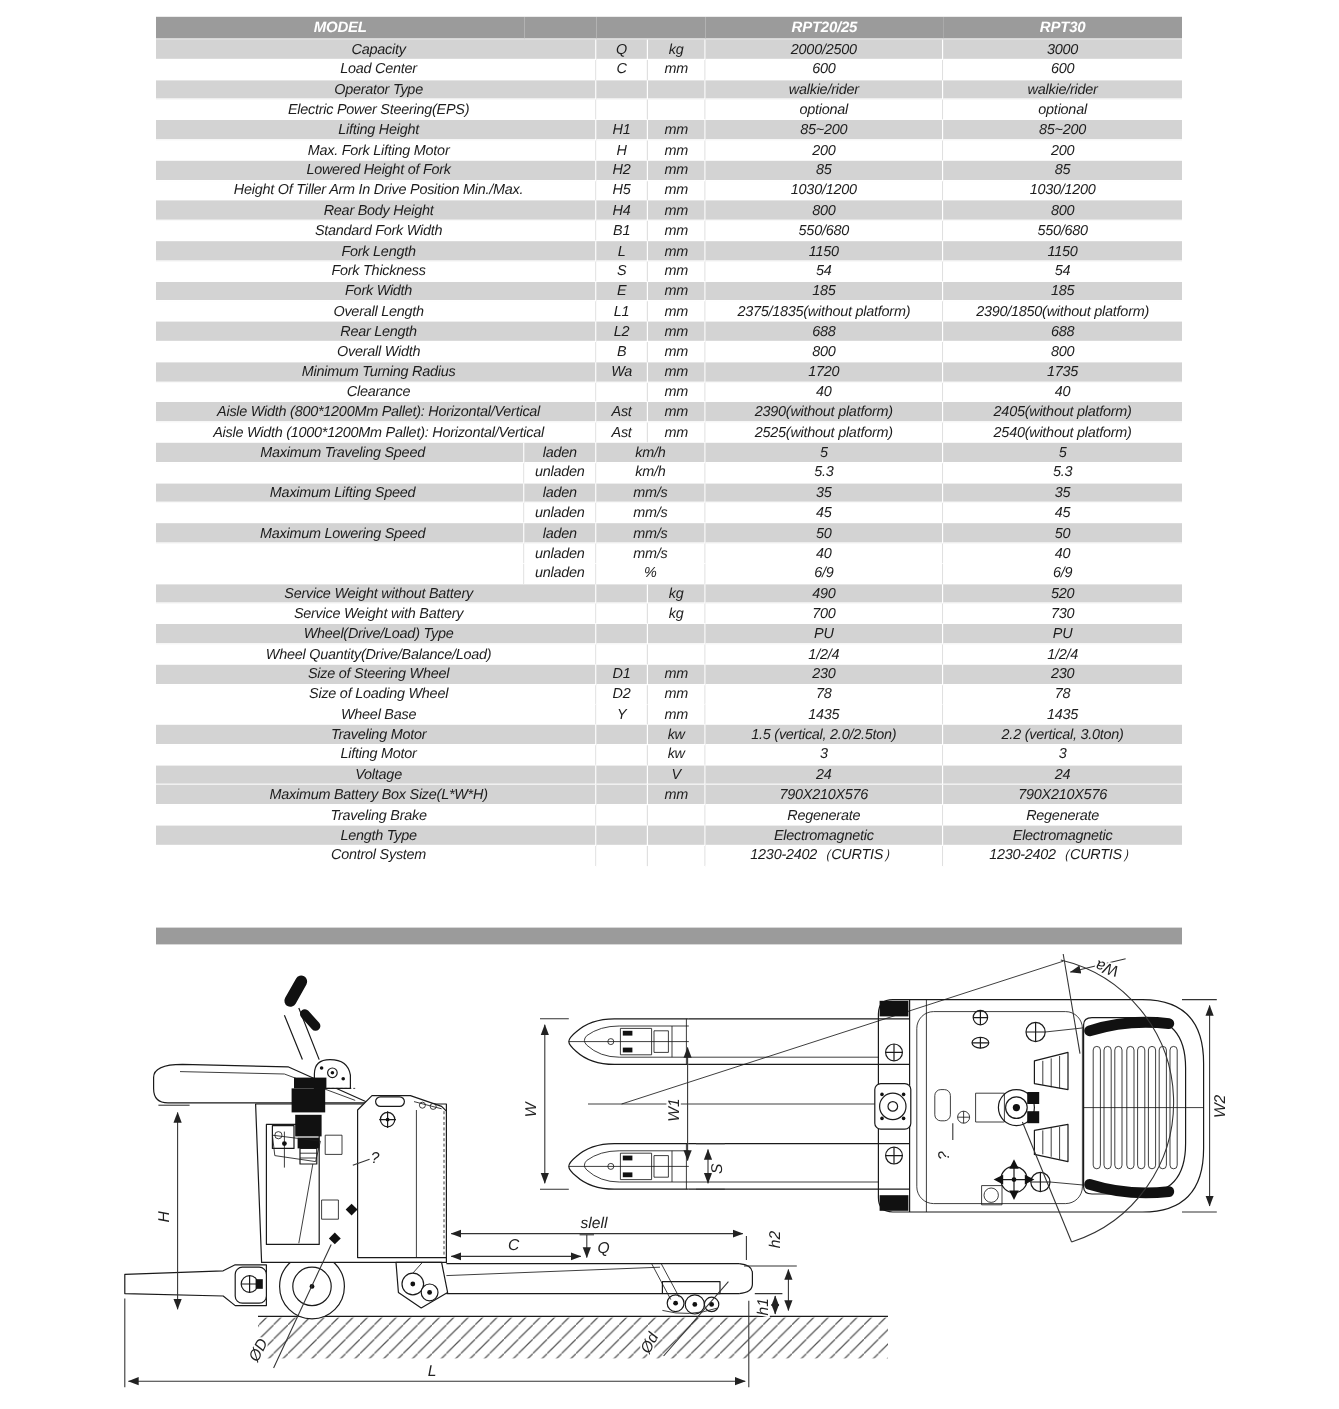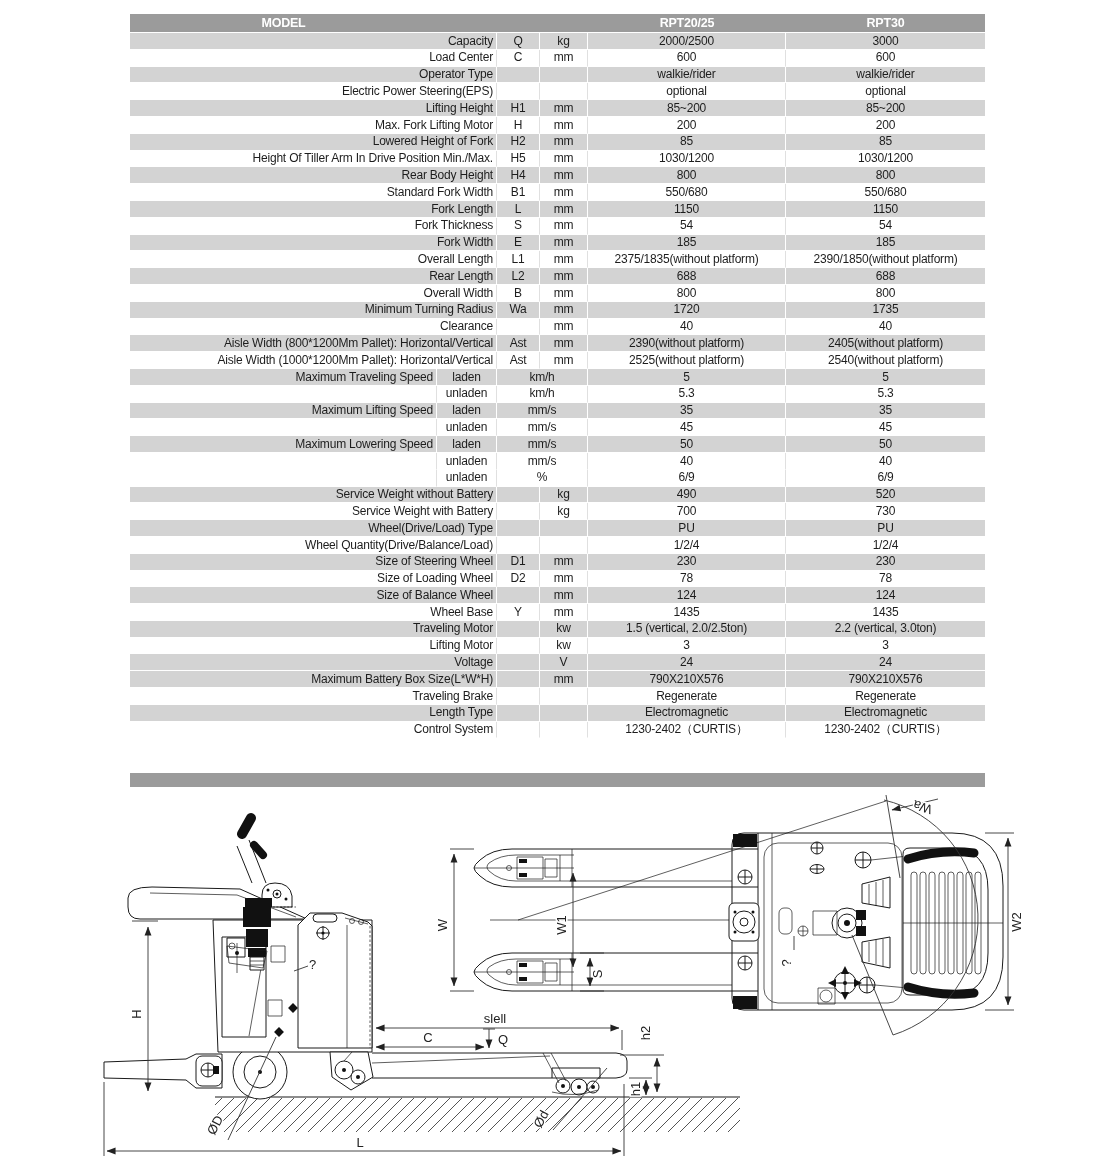--- a/index.html
+++ b/index.html
@@ -1,25 +1,25 @@
 <!DOCTYPE html>
 <html><head>
 <meta charset="utf-8">
 <style>
   *{margin:0;padding:0;box-sizing:border-box}
   html,body{background:#fff}
   .page{position:relative;width:1116px;height:1174px;background:#fff;overflow:hidden;
-        font-family:"Liberation Sans","DejaVu Sans",sans-serif;}
+        font-family:"Liberation Sans","DejaVu Sans",sans-serif;font-style:italic;}
   table.spec{position:absolute;left:130px;top:14px;width:855px;border-collapse:separate;
         border-spacing:0;table-layout:fixed;font-size:12px;color:#1d1d1d;letter-spacing:-0.2px}
   table.spec th{background:#9b9b9b;color:#fff;font-size:12.5px;font-weight:bold;height:19px;
         text-align:center;line-height:1;border-bottom:1px solid #fff}
   table.spec td{height:16.8px;line-height:1.05;padding:0 3px;border-bottom:1px solid #fff;
         border-right:1px solid #fff;text-align:center;overflow:hidden;white-space:nowrap}
-  table.spec td.name{text-align:right;padding-left:8px}
+  table.spec td.name{text-align:center;padding-left:8px}
   table.spec tr.g td{background:#d3d3d3}
   table.spec tr.w td{background:#fff;border-right-color:#e0e0e0}
   table.spec td:last-child{border-right:none}
   .footbar{position:absolute;left:130px;top:773px;width:855px;height:14px;background:#9b9b9b}
   svg.draw{position:absolute;left:0;top:780px}
   .ln{stroke:#1a1a1a;stroke-width:1;fill:none;stroke-linejoin:round}
   .thin{stroke-width:0.7}
   .fw{fill:#fff}
   .bk{fill:#111;stroke:none}
   .dim{stroke:#333;stroke-width:0.9;fill:none}
@@ -273,27 +273,20 @@
           <td class="unit">mm</td>
           <td class="v">230</td>
           <td class="v">230</td>
         </tr>
         <tr class="w">
           <td class="name" colspan="2">Size of Loading Wheel</td>
           <td class="sym">D2</td>
           <td class="unit">mm</td>
           <td class="v">78</td>
           <td class="v">78</td>
-        </tr>
-        <tr class="g">
-          <td class="name" colspan="2">Size of Balance Wheel</td>
-          <td class="sym"></td>
-          <td class="unit">mm</td>
-          <td class="v">124</td>
-          <td class="v">124</td>
         </tr>
         <tr class="w">
           <td class="name" colspan="2">Wheel Base</td>
           <td class="sym">Y</td>
           <td class="unit">mm</td>
           <td class="v">1435</td>
           <td class="v">1435</td>
         </tr>
         <tr class="g">
           <td class="name" colspan="2">Traveling Motor</td>

